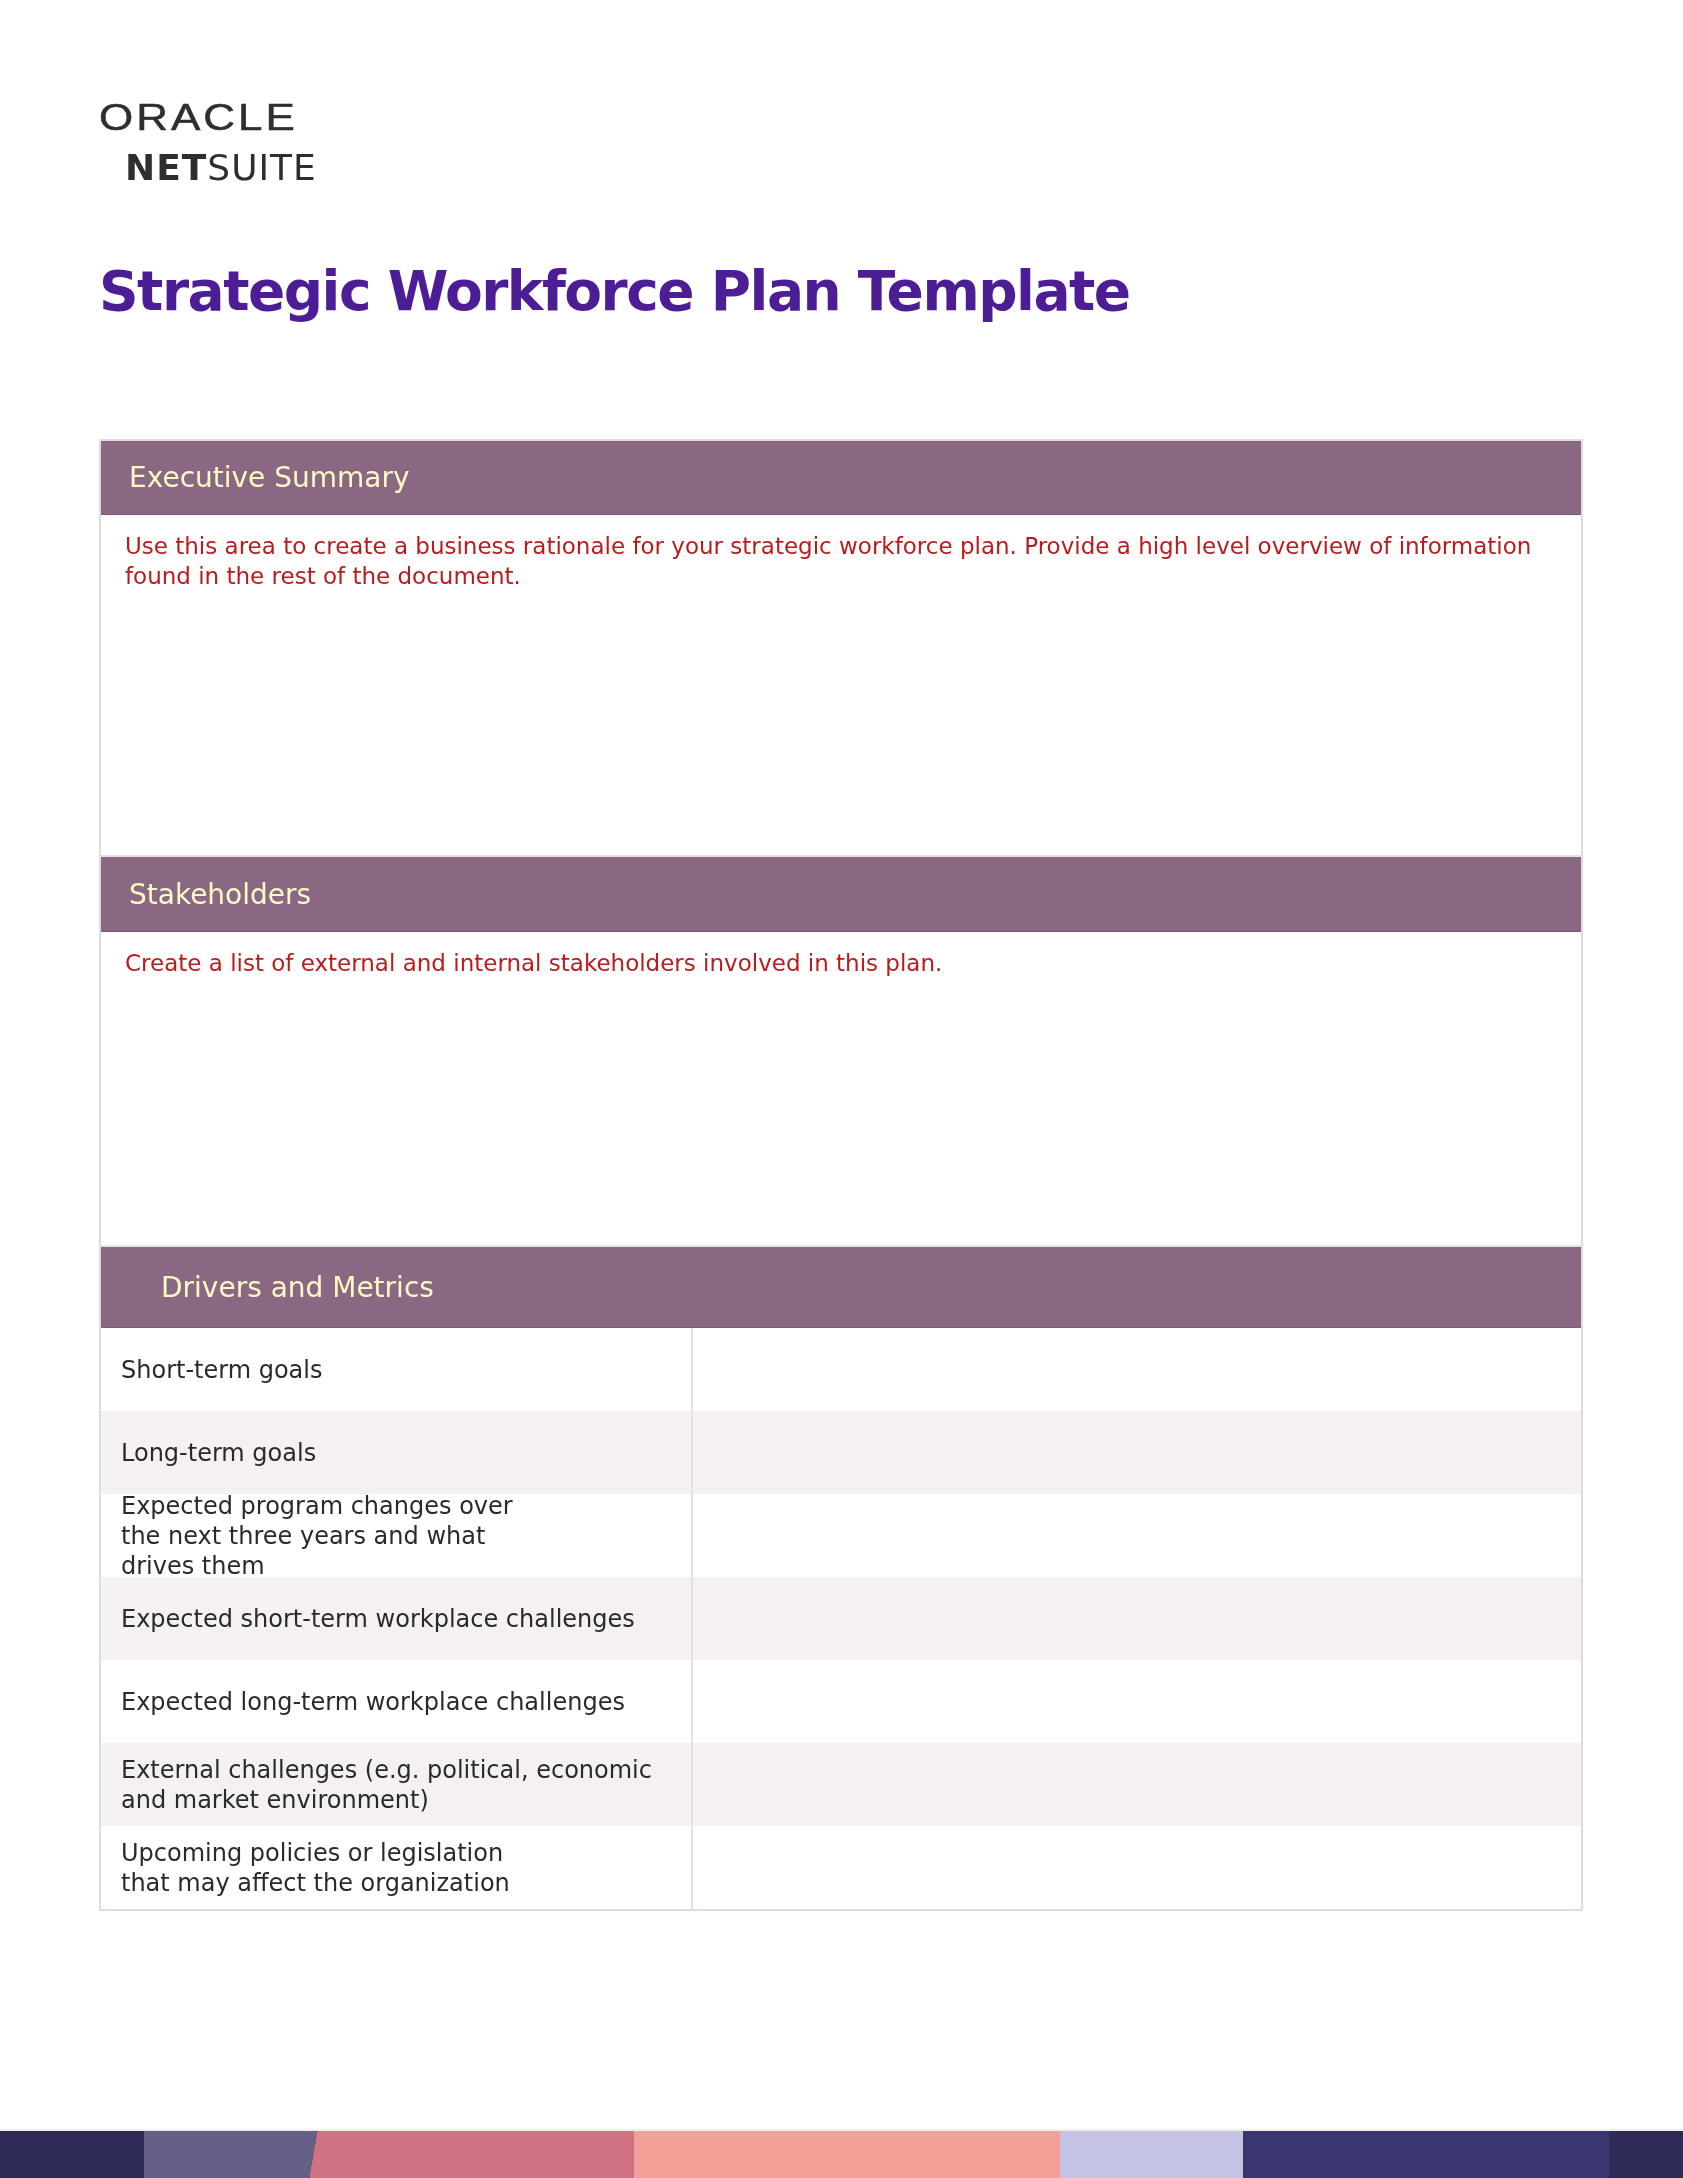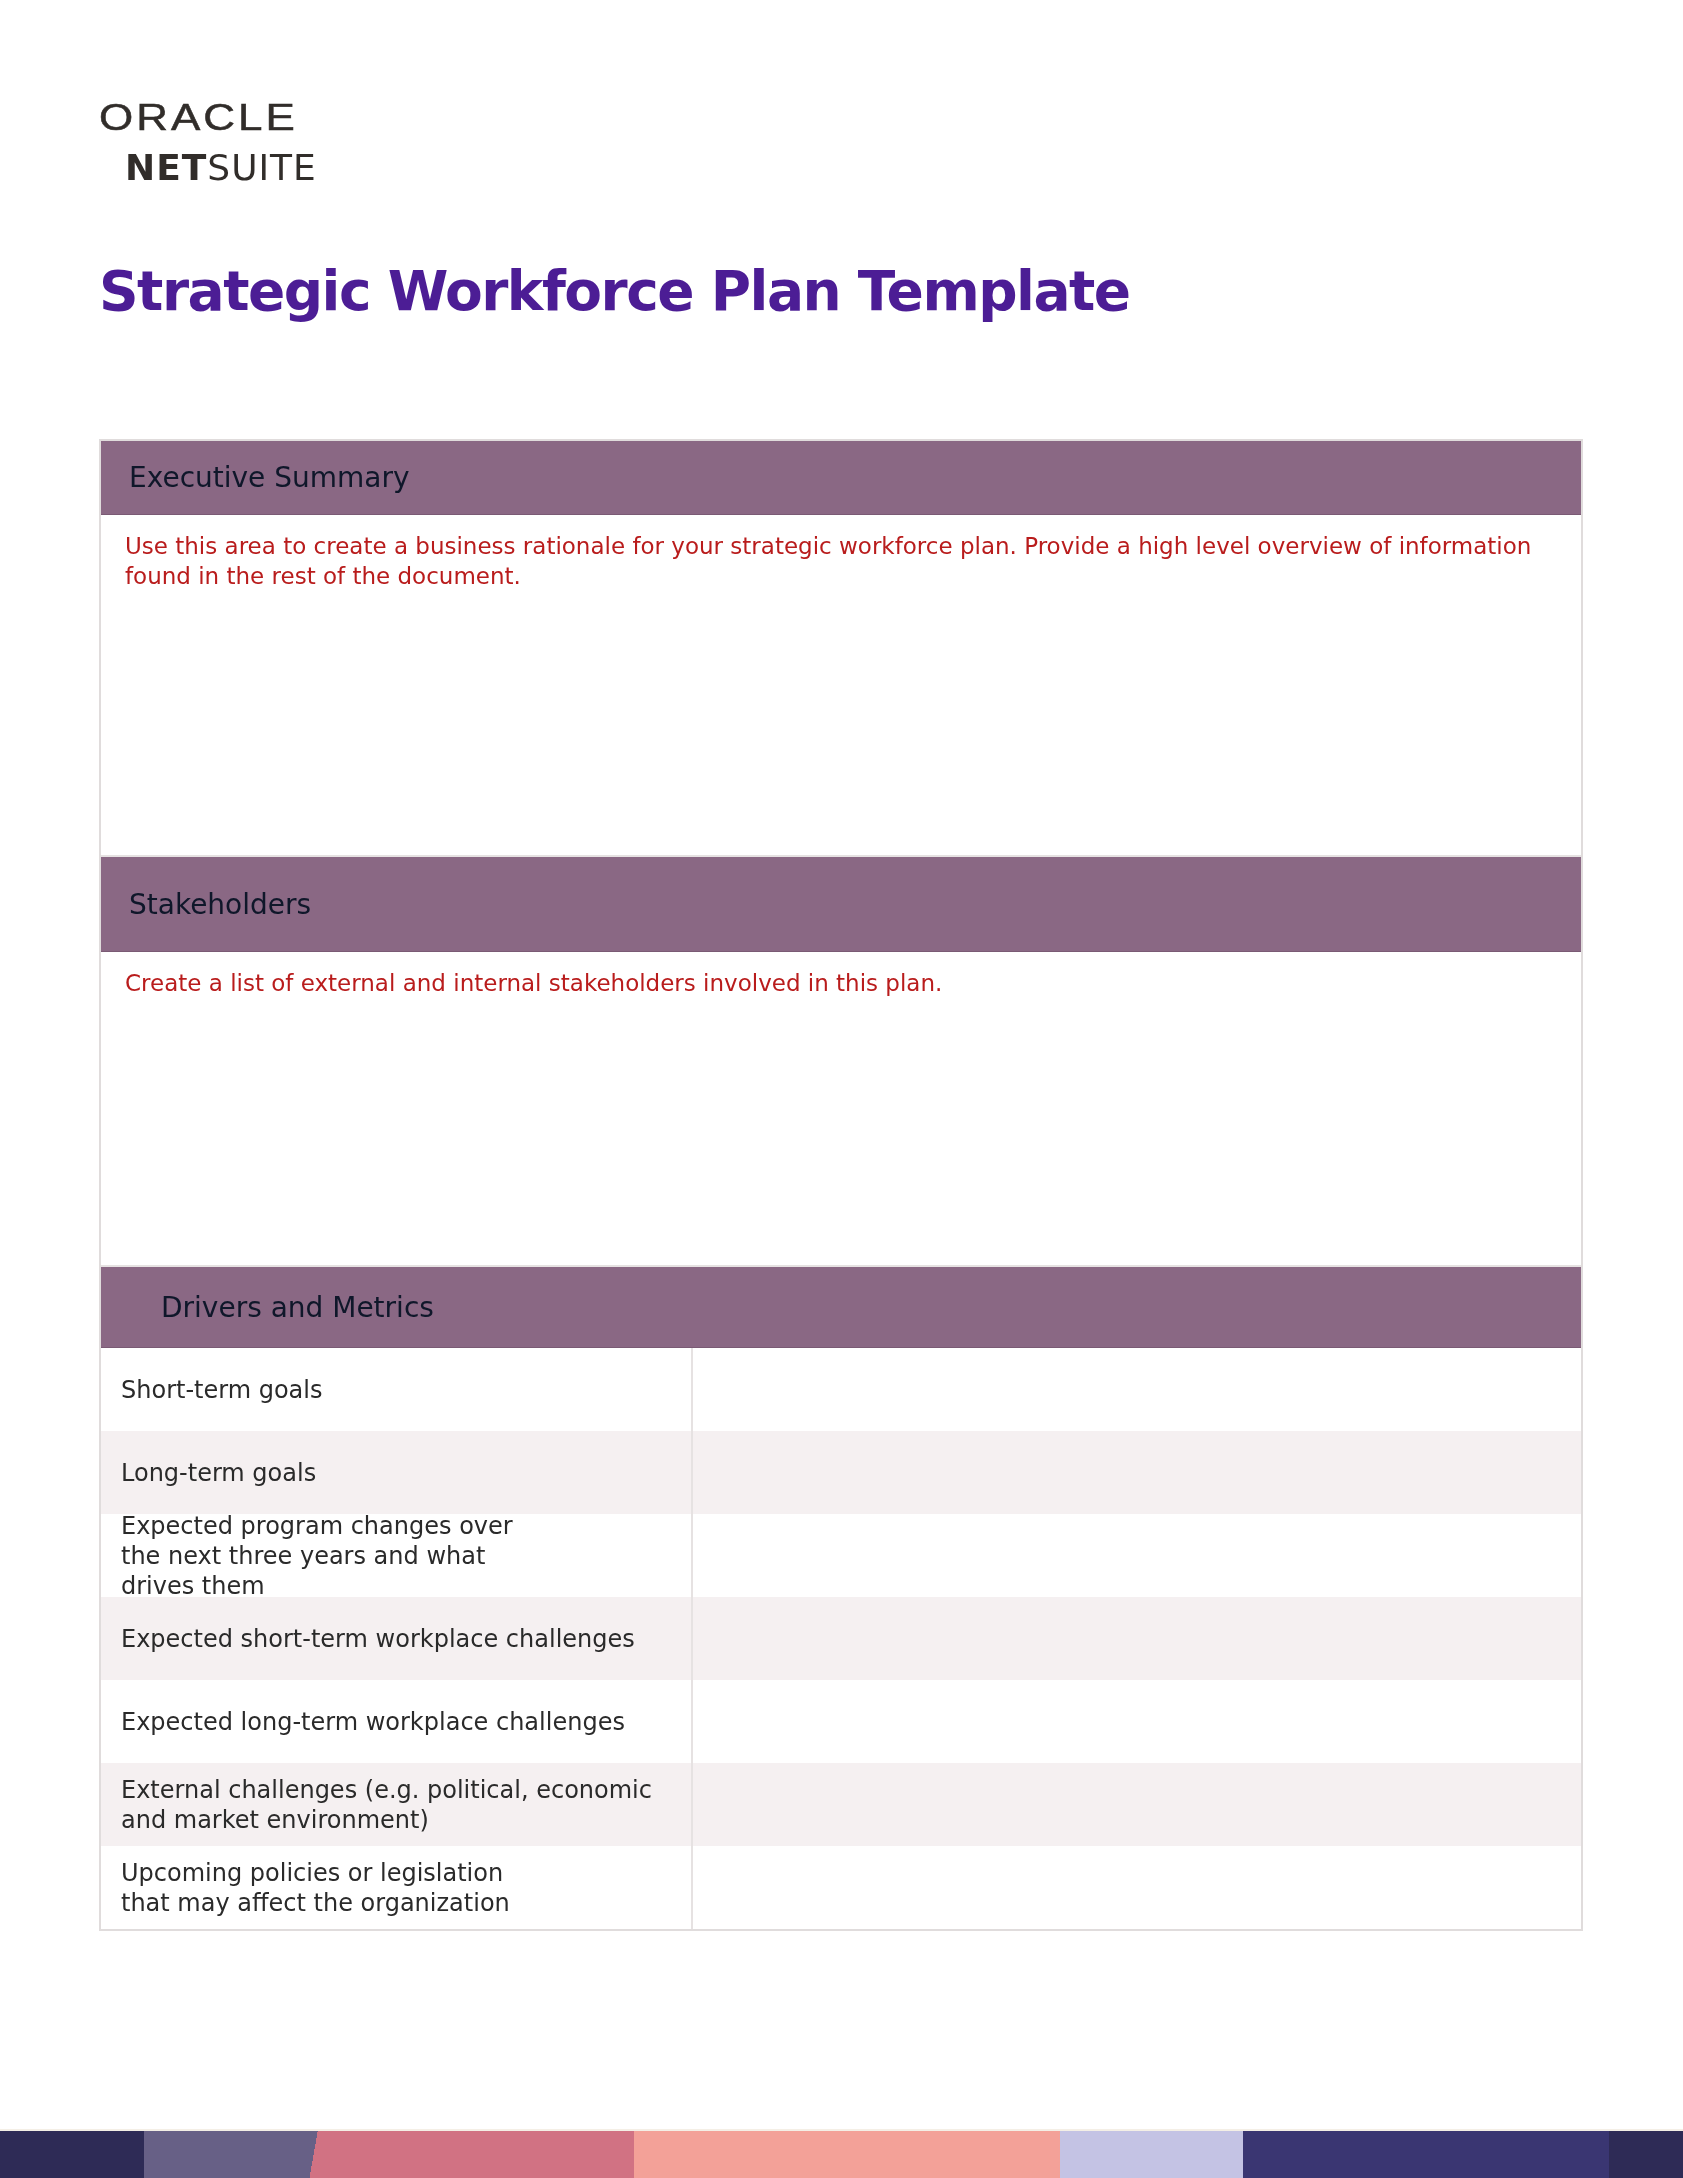--- a/index.html
+++ b/index.html
@@ -52,30 +52,30 @@
     
     .form {
       position: absolute;
       left: 99px;
       top: 439px;
       width: 1484px;
       border: 2px solid #e0dcdc;
     }
     .section-header {
       background: #8a6884;
-      color: #0f172a;
+      color: #fef9c3;
       font-family: "DejaVu Sans", sans-serif;
       font-size: 28px;
       padding-left: 28px;
       display: flex;
       align-items: center;
       border-bottom: 1px solid #7a5a74;
     }
     .section-header.exec { height: 74px; }
-    .section-header.stake { height: 95px; }
+    .section-header.stake { height: 75px; }
     .section-header.drivers { height: 81px; padding-left: 60px; }
 
     .section-body {
       background: #ffffff;
       font-size: 23px;
       line-height: 30px;
       color: #b91c1c;
       padding: 16px 24px 0 24px;
     }
     .section-body.exec { height: 342px; border-bottom: 2px solid #e6e2e2; }

